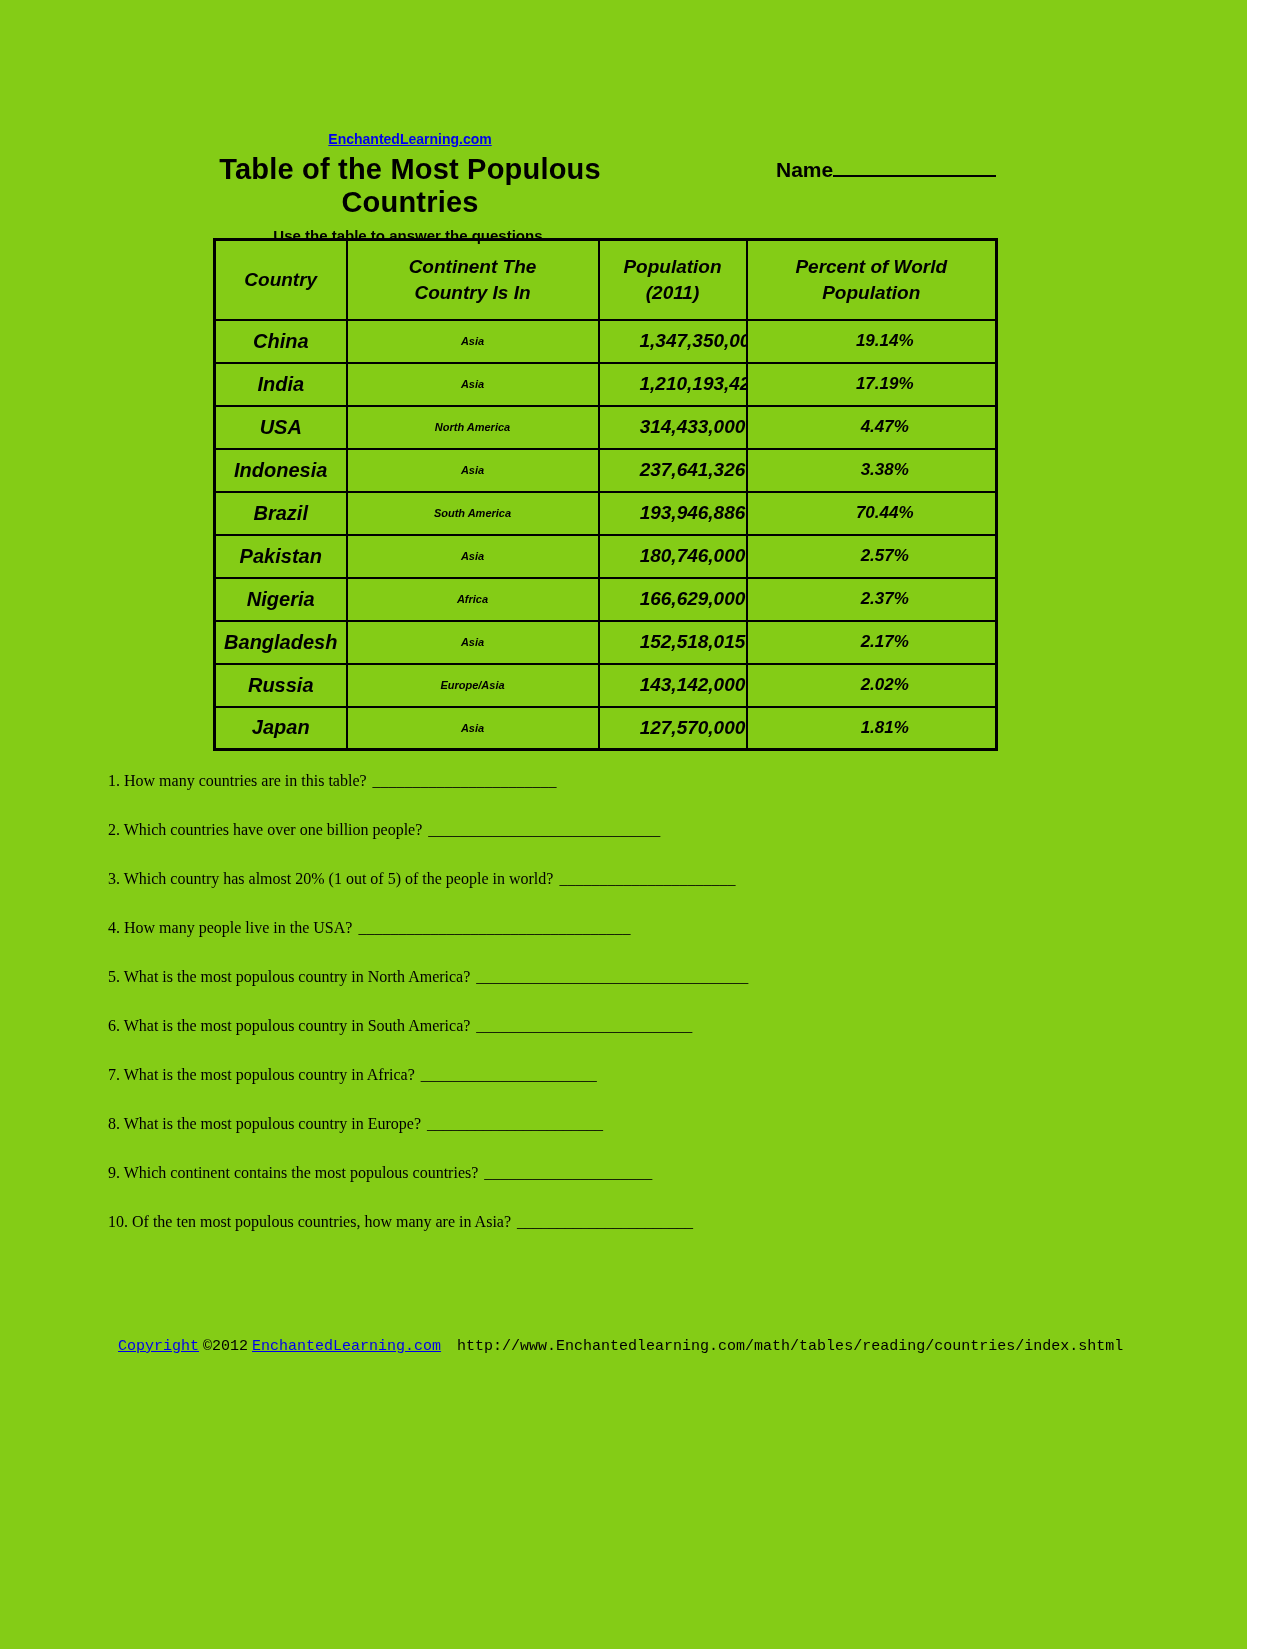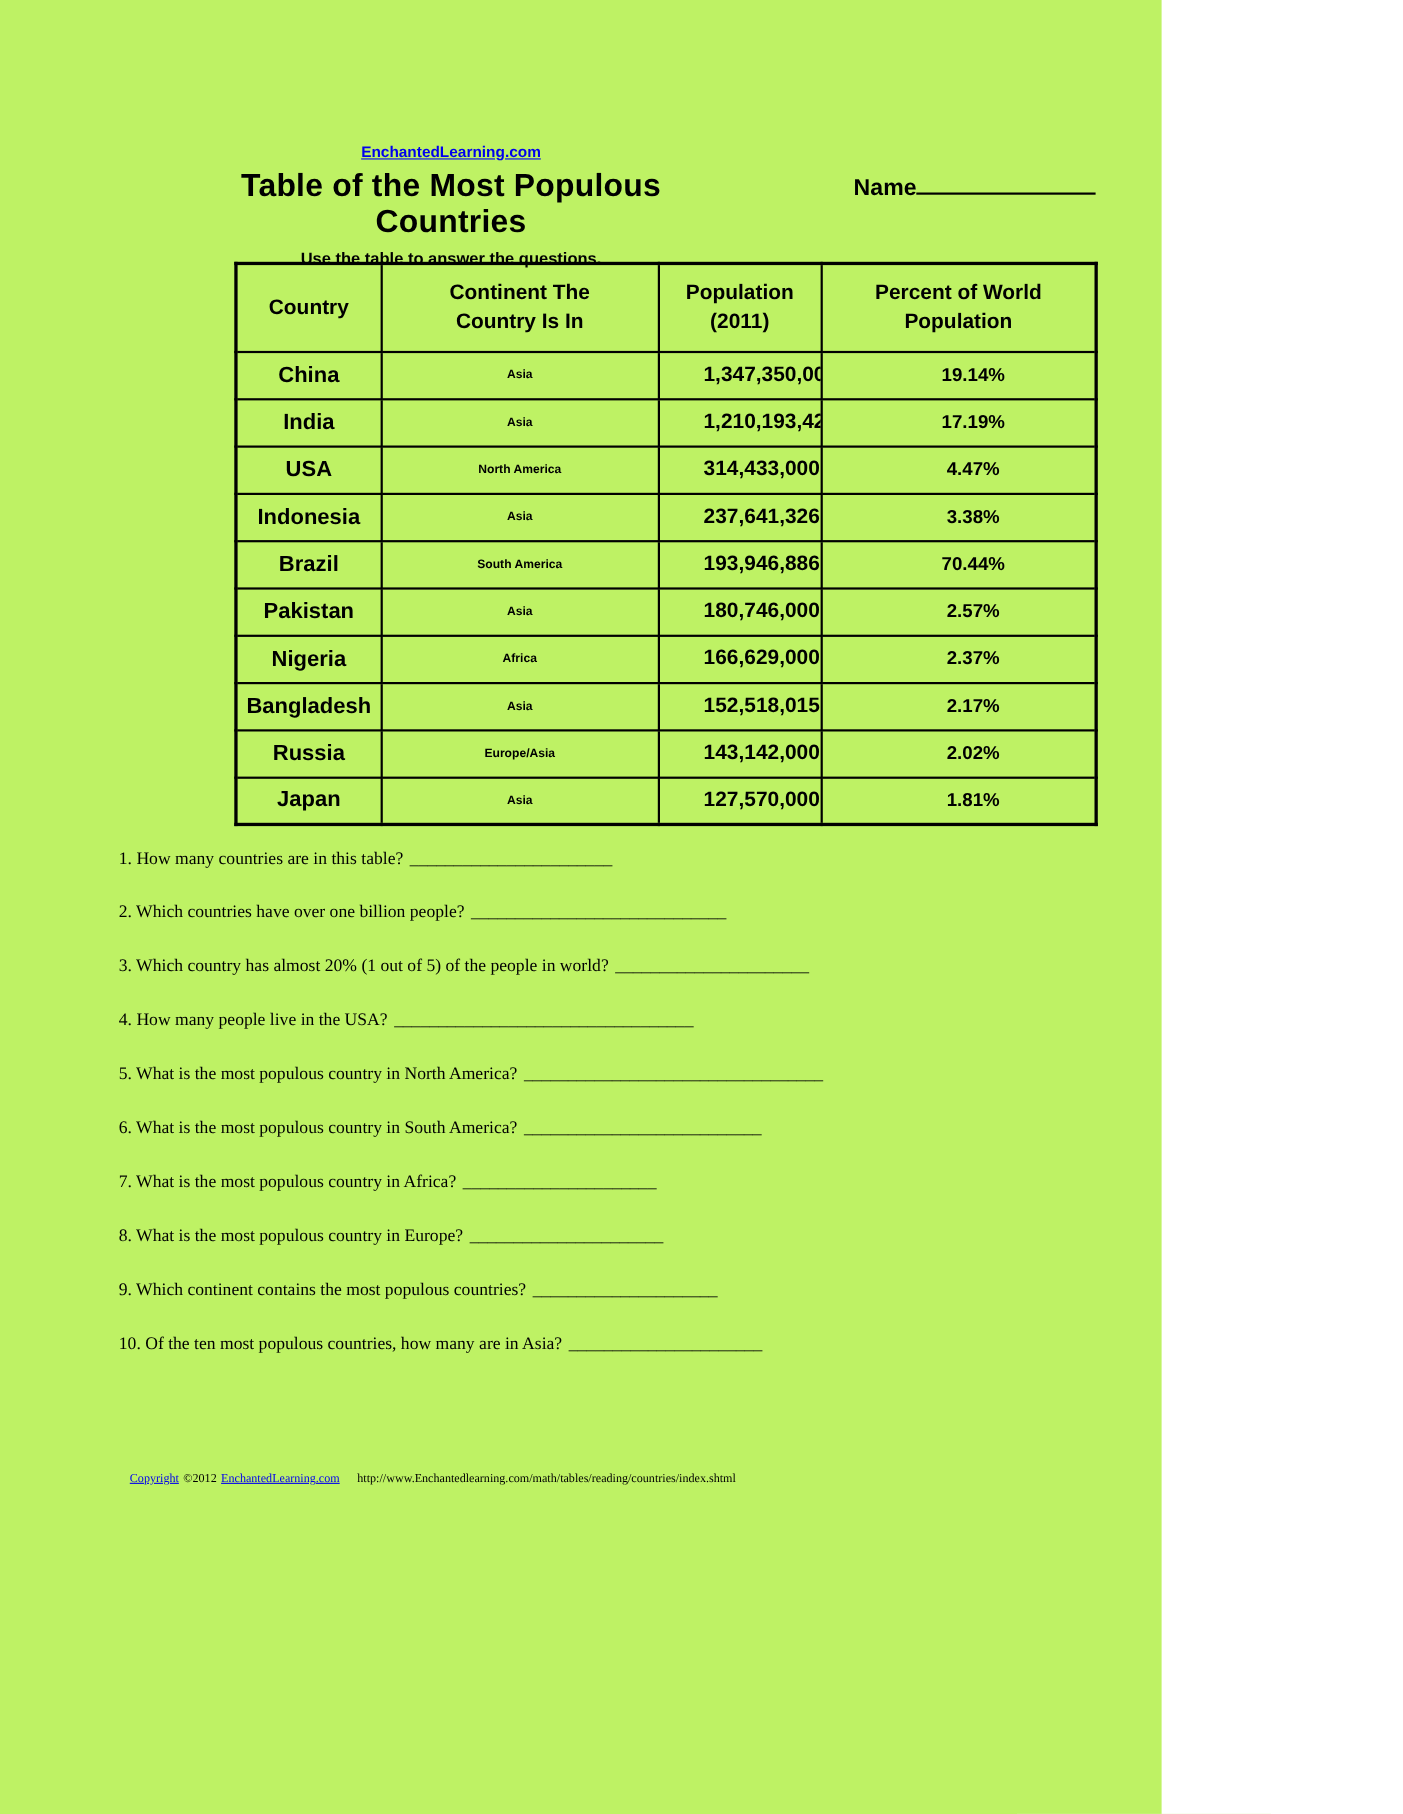--- a/index.html
+++ b/index.html
@@ -1,21 +1,21 @@
 <!DOCTYPE html>
 <html><head>
 <meta charset="utf-8">
 <style>
   * { margin: 0; padding: 0; box-sizing: border-box; }
   body { background: #ffffff; }
   .page {
     position: relative;
-    width: 1056px;
+    width: 1247px;
     height: 1649px;
-    background: #bef264;
+    background: #84cc16;
     font-family: "Liberation Sans", sans-serif;
     color: #000000;
     overflow: hidden;
   }
 
   
   .header-block {
     position: absolute;
     left: 160px;
     top: 130px;
@@ -61,20 +61,21 @@
 
   
   table.pop-table {
     position: absolute;
     left: 213px;
     top: 238px;
     width: 782px;
     border-collapse: collapse;
     table-layout: fixed;
     border: 3px solid #000000;
+    font-style: italic;
   }
   .pop-table th, .pop-table td {
     border: 2px solid #000000;
     text-align: center;
     vertical-align: middle;
     font-weight: 700;
     overflow: hidden;
     padding: 0;
   }
   .pop-table thead tr { height: 80px; }
@@ -99,22 +100,22 @@
     font-size: 16px;
   }
   .q-item { margin-bottom: 31px; white-space: nowrap; }
   .q-blank { margin-left: 6px; letter-spacing: 0; }
 
   
   .footer {
     position: absolute;
     left: 118px;
     top: 1338px;
-    font-family: Liberation Serif, serif;
-    font-size: 11px;
+    font-family: Liberation Mono, monospace;
+    font-size: 15px;
     white-space: nowrap;
   }
   .footer .f-link {
     color: #0000ee;
     text-decoration: underline;
     cursor: pointer;
   }
   .footer .f-year { margin-left: 4px; margin-right: 4px; }
   .footer .f-url  { margin-left: 16px; color: #000000; }
 </style>

